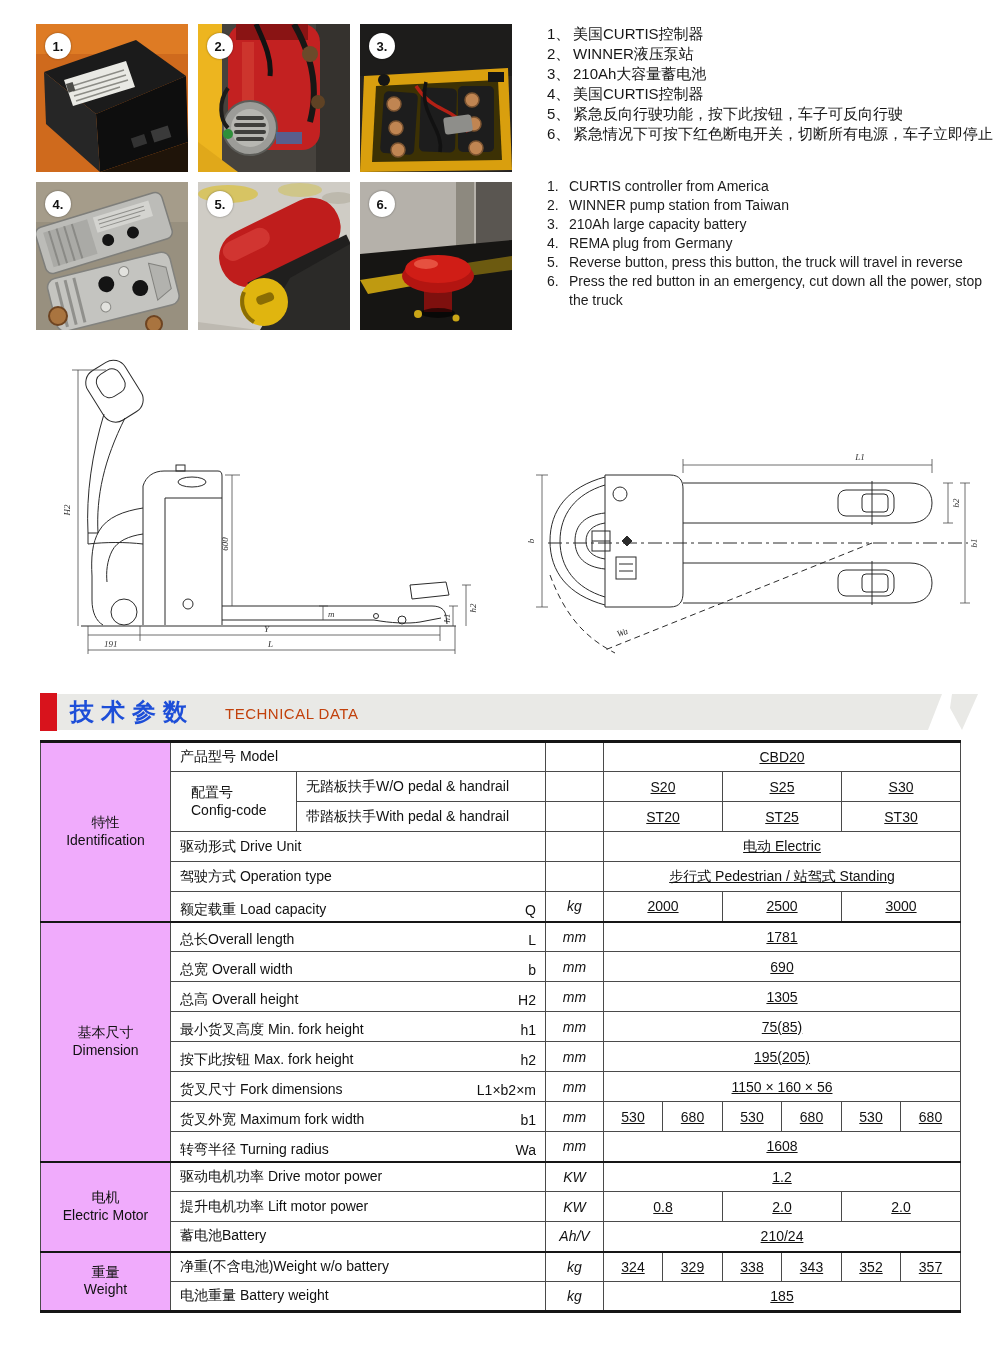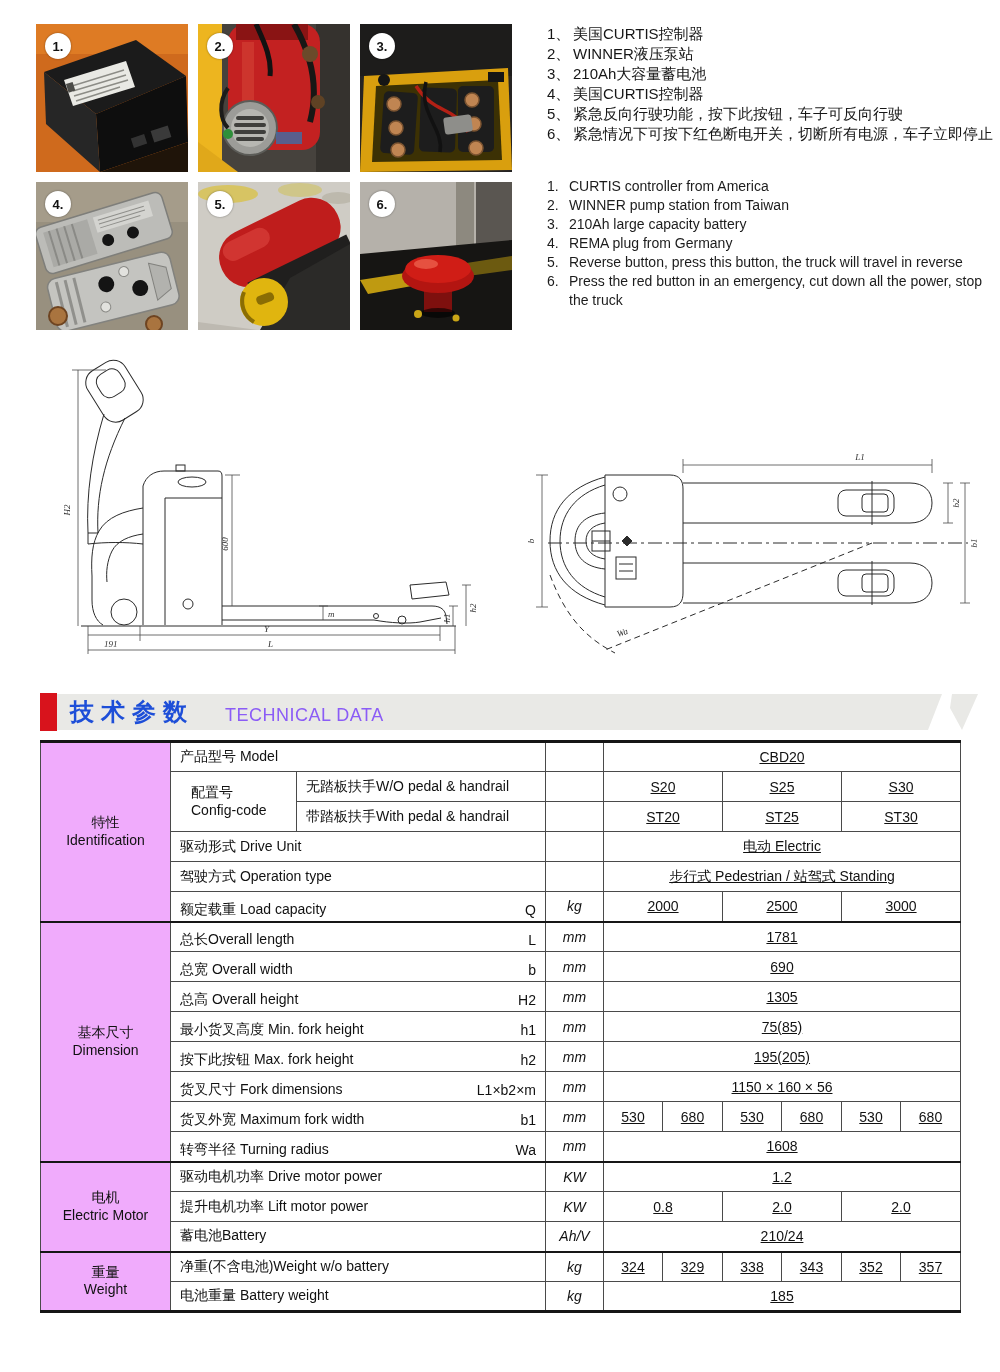--- a/index.html
+++ b/index.html
@@ -32,21 +32,21 @@
   .dimtxt { font-family:"Liberation Serif","DejaVu Serif",serif; font-style:italic; font-size:9px; fill:#333; }
 
   
   .title-bar { position:absolute; left:40px; top:693px; width:920px; height:38px; }
   .band-main { position:absolute; left:0; top:1px; width:902px; height:36px; background:#e9e9e6;
                clip-path:polygon(0 0, 902px 0, 888px 36px, 0 36px); }
   .band-tip { position:absolute; left:908px; top:1px; width:34px; height:36px; background:#e9e9e6;
               clip-path:polygon(4px 0, 30px 0, 14px 36px, 2px 14px); }
   .red-block { position:absolute; left:0; top:0; width:17px; height:38px; background:#d8131c; }
   .title-zh { position:absolute; left:30px; top:3px; font-size:24px; font-weight:bold; letter-spacing:7px; color:#1d4ed8; }
-  .title-en { position:absolute; left:185px; top:12px; font-size:18px; color:#8b5cf6; letter-spacing:0.5px; }
+  .title-en { position:absolute; left:185px; top:12px; font-size:15px; color:#c2410c; letter-spacing:0.5px; }
 
   
   table.spec { position:absolute; left:40px; top:740px; width:920px; border-collapse:collapse; table-layout:fixed;
                border-top:3px solid #161616; border-bottom:3px solid #161616;
                border-left:1px solid #4a4a4a; border-right:1px solid #4a4a4a; }
   table.spec td { border:1px solid #4a4a4a; height:30px; font-size:14px; color:#111;
                   overflow:hidden; white-space:nowrap; }
   td.sec { background:#f0abfc; text-align:center; line-height:1.25; font-size:14px; }
   td.lab { padding-left:9px; }
   .labwrap { display:flex; justify-content:space-between; align-items:center; padding-right:9px;margin-top:7px; }

